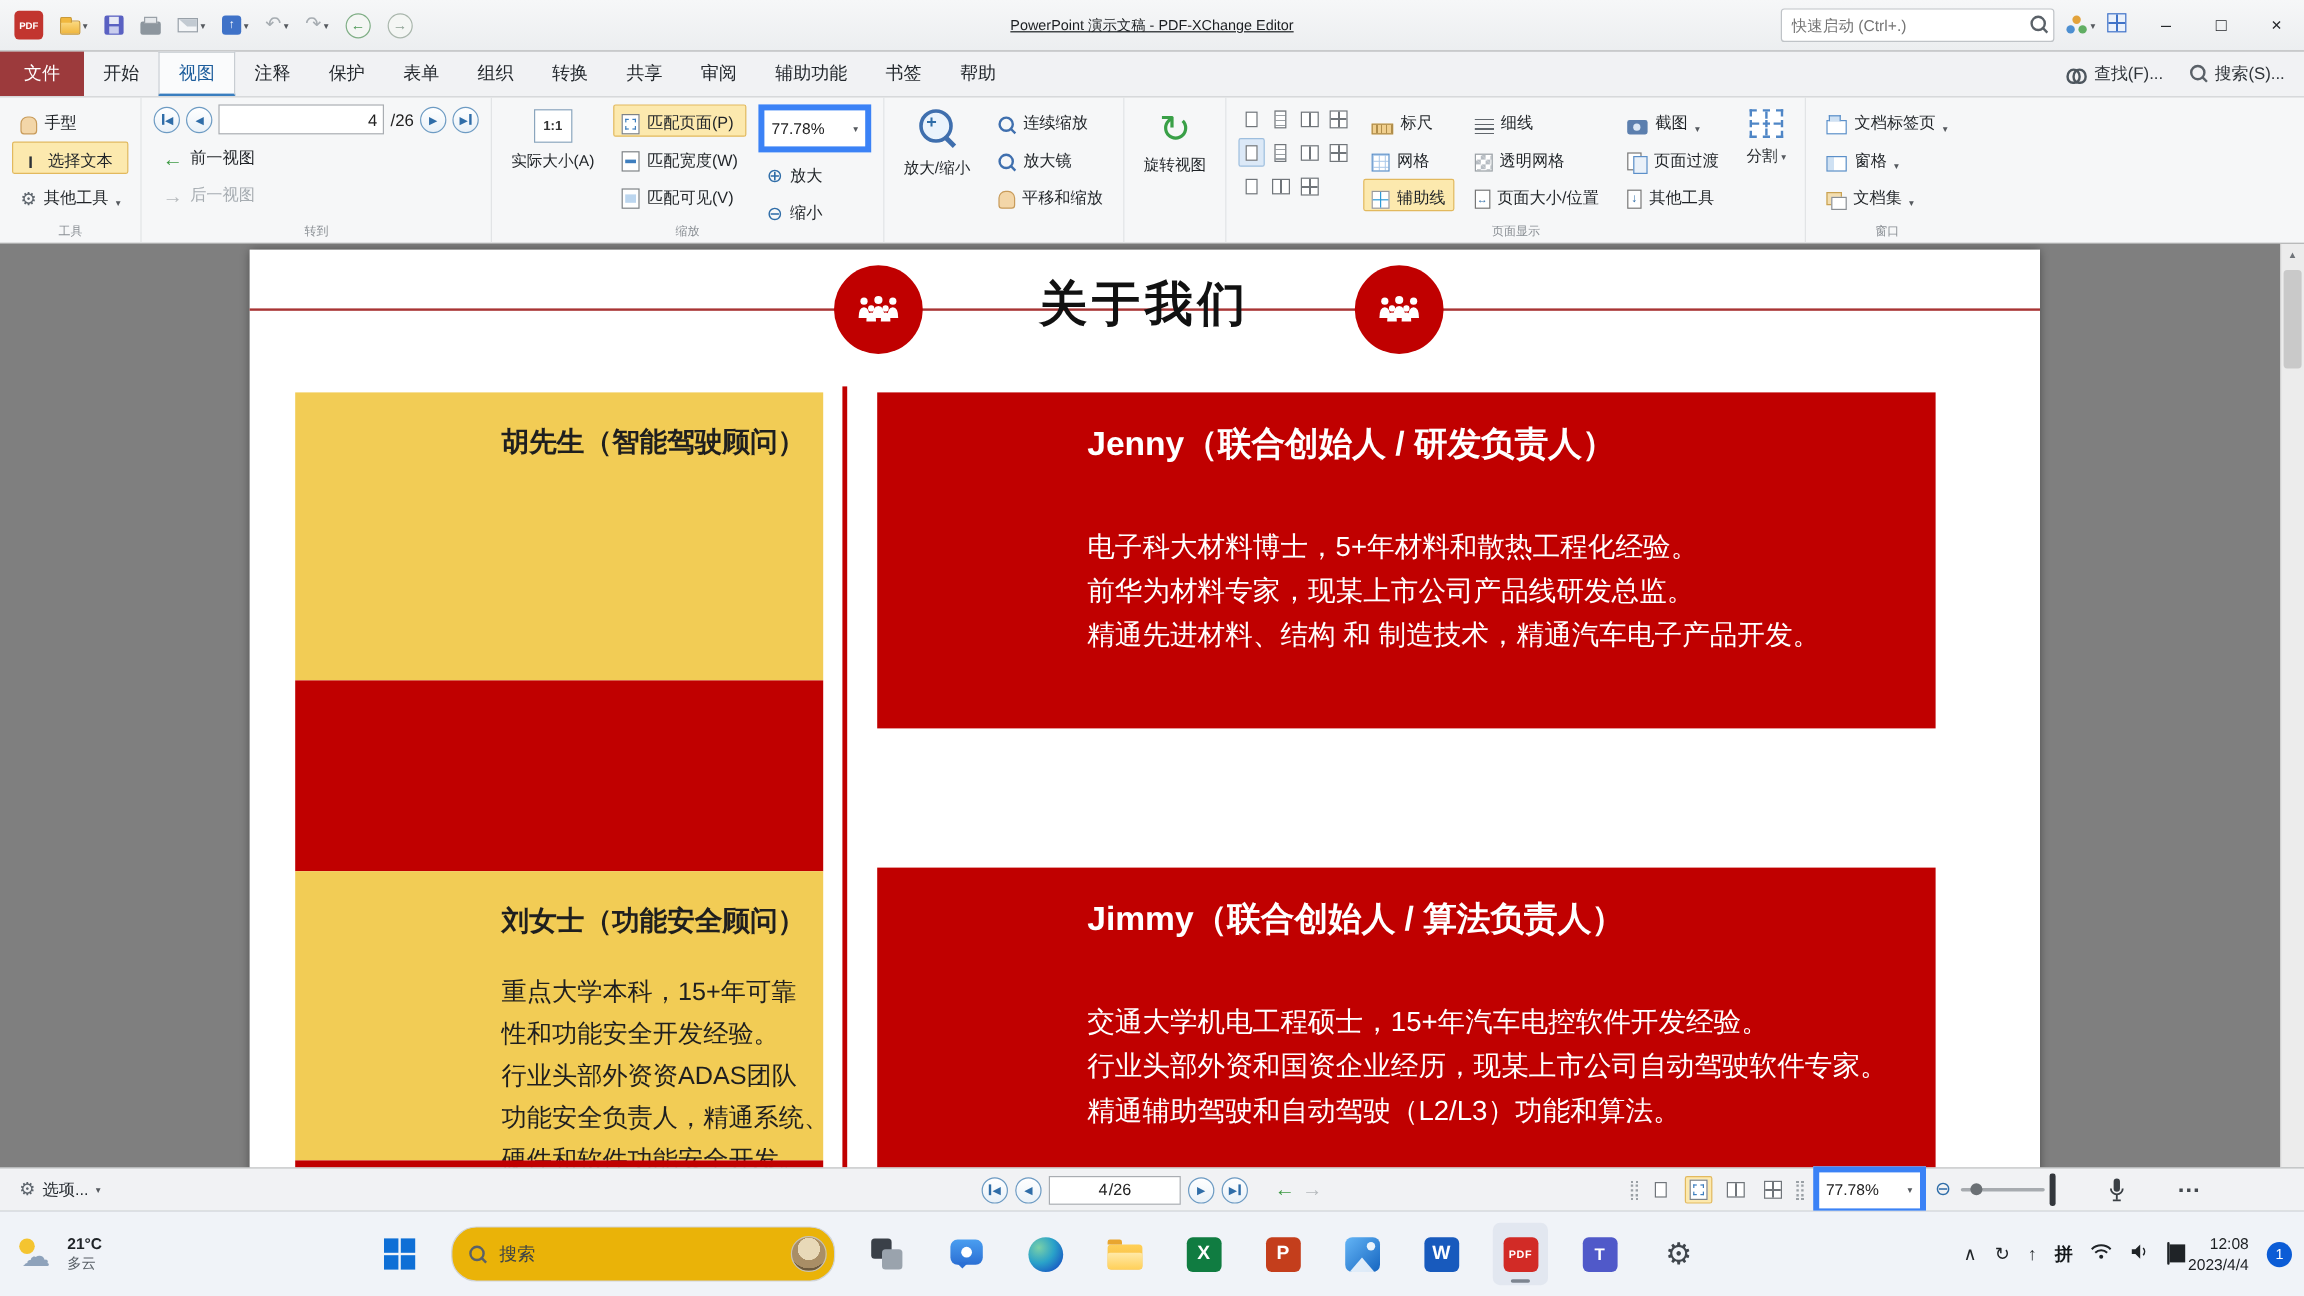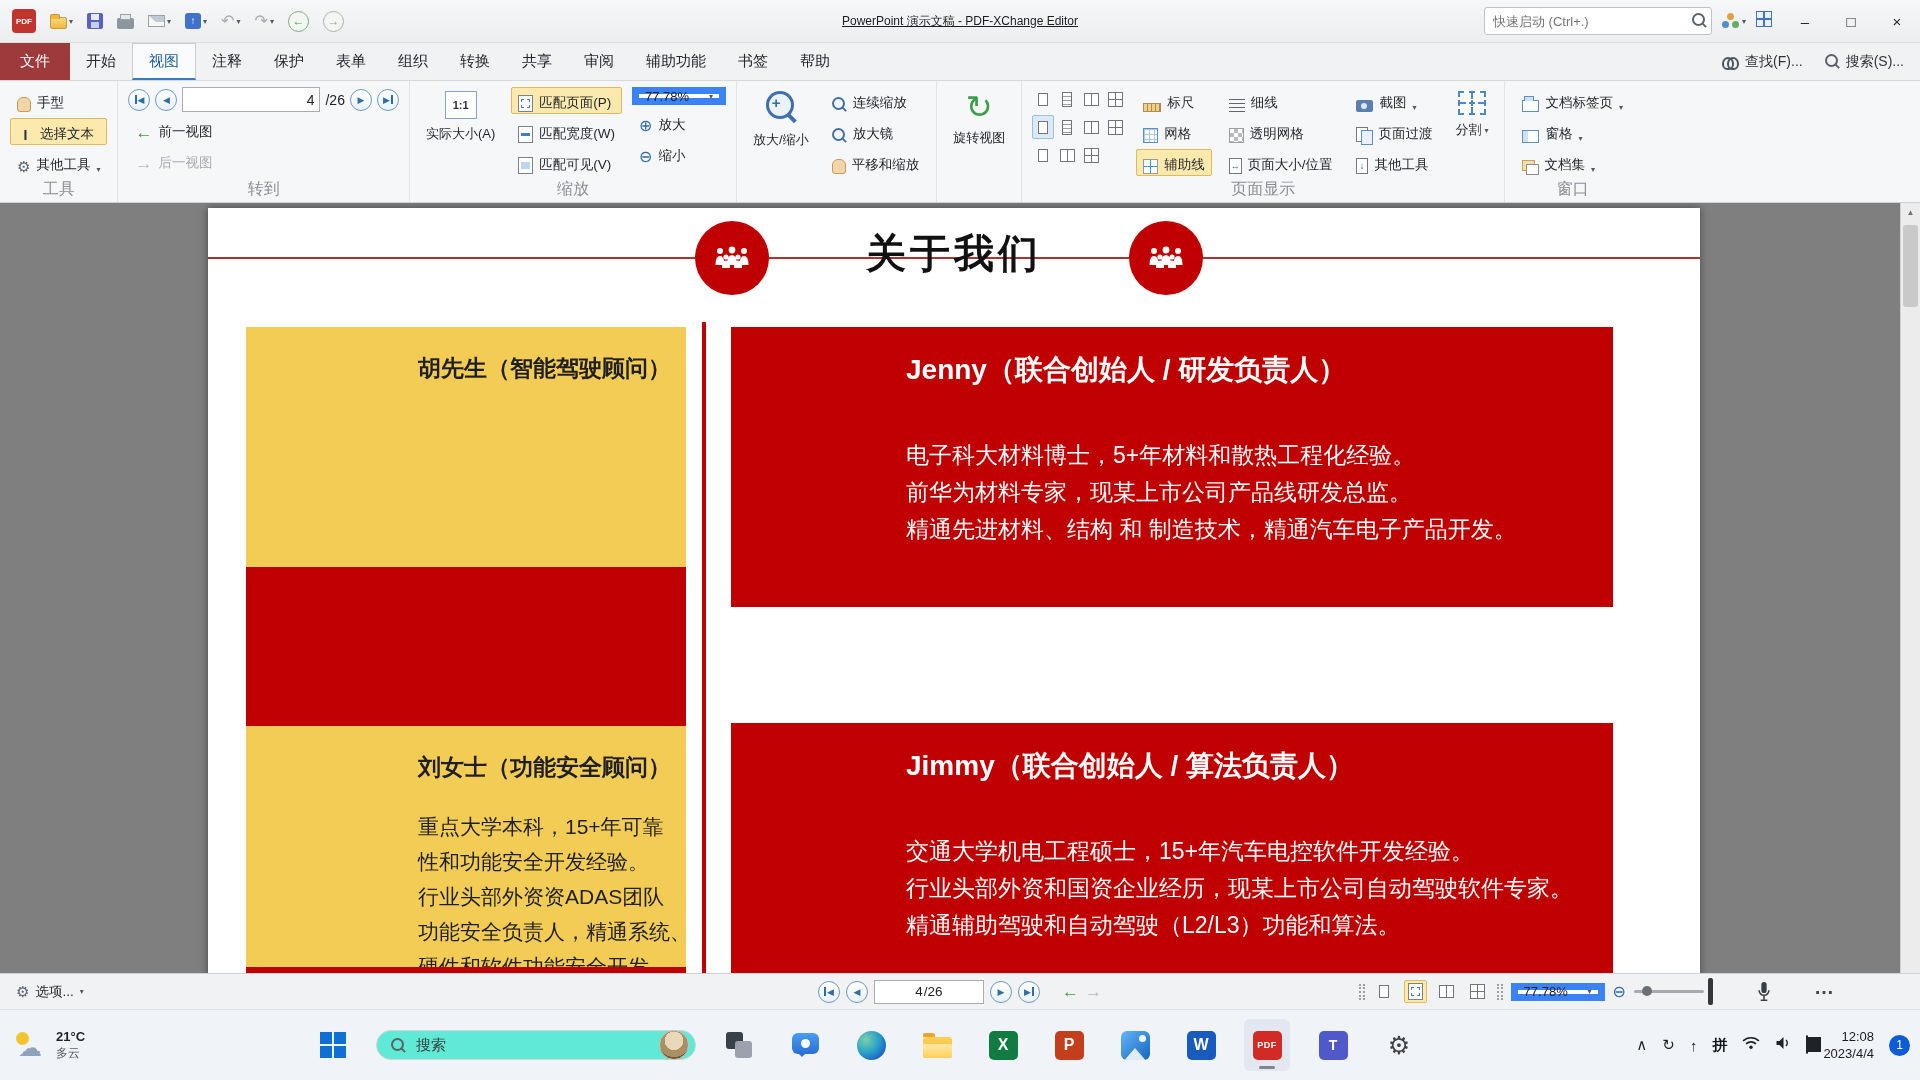--- a/index.html
+++ b/index.html
@@ -52,41 +52,41 @@
   .menu-right { margin-left:auto; display:flex; align-items:center; gap:22px; padding-right:16px; font-size:14px; color:#30353a; }
   .mr-item { display:flex; align-items:center; gap:6px; }
   .ic-bino { position:relative; width:17px; height:11px; display:inline-block; }
   .ic-bino::before,.ic-bino::after { content:""; position:absolute; width:8px; height:9px; border:2px solid #4d565e; border-radius:50% 50% 45% 45%; top:1px; }
   .ic-bino::before { left:0; } .ic-bino::after { right:0; }
 
   
   .ribbon { position:absolute; top:81px; left:0; right:0; height:122px; background:#f6f7f8; border-bottom:1px solid #cfd1d3; display:flex; align-items:stretch; }
   .rg { position:relative; display:flex; align-items:flex-start; gap:10px; padding:6px 10px 20px; border-right:1px solid #e2e4e6; }
   .rg.nosep { border-right:none; }
-  .rg-label { position:absolute; bottom:2px; left:0; right:0; text-align:center; font-size:16px; color:#8a8f94; white-space:nowrap; }
+  .rg-label { position:absolute; bottom:2px; left:0; right:0; text-align:center; font-size:10px; color:#8a8f94; white-space:nowrap; }
   .vcol { display:flex; flex-direction:column; gap:4px; }
   .rbtn { display:flex; align-items:flex-end; gap:6px; height:27px; padding:1px 6px; font-size:13.5px; color:#1f2327; border:1px solid transparent; border-radius:2px; white-space:nowrap; }
   .rbtn.hl { background:#fce9ae; border-color:#e2b95e; }
   .rbtn.dis { color:#a7adb2; }
   .bigbtn { display:flex; flex-direction:column; align-items:center; gap:6px; padding:4px 6px 0; font-size:13px; color:#1f2327; white-space:nowrap; }
   .tglyph { width:17px; text-align:center; font-weight:bold; color:#2d3238; font-size:14px; }
   .ic-hand { width:14px; height:15px; background:#f3d6a8; border:1px solid #c89b5a; border-radius:6px 6px 3px 3px; display:inline-block; }
   .gear { color:#5c646c; font-size:15px; line-height:1; }
   .nav { width:22px; height:22px; border-radius:50%; border:1px solid #6d9bc3; background:linear-gradient(#ffffff,#e9f1f8); color:#2f6da8; display:flex; align-items:center; justify-content:center; font-size:9px; gap:1px; }
   .vb { width:2px; height:9px; background:#2f6da8; display:inline-block; }
   .pageinput { width:138px; height:25px; border:1px solid #a9adb2; background:#fff; text-align:right; padding-right:5px; font-size:14px; color:#222; font-family:inherit; }
   .suffix { font-size:14px; color:#222; }
   .ga { font-size:17px; line-height:1; color:#3f9b45; font-weight:bold; }
   .ga.dis { color:#b6babd; }
   .ic-11 { width:32px; height:28px; border:1px solid #8aa5bd; background:#fff; display:flex; align-items:center; justify-content:center; font-size:11px; font-weight:bold; color:#333; }
   .ic-fit { width:15px; height:17px; background:#fff; border:1px solid #7d8286; position:relative; display:inline-block; }
   .ic-fit.fp::after { content:""; position:absolute; inset:3px 2px; border:1px dashed #3f7fbf; }
   .ic-fit.fw::after { content:""; position:absolute; left:2px; right:2px; top:6px; height:3px; background:#3f7fbf; }
   .ic-fit.fv::after { content:""; position:absolute; inset:4px 2px; background:#bcd6ef; }
-  .zsel { display:flex; align-items:center; justify-content:space-between; width:94px; height:18px; background:#fff; border:7px solid #3b82f6; padding:0 6px; font-size:13px; color:#222; }
+  .zsel { display:flex; align-items:center; justify-content:space-between; width:94px; height:40px; background:#fff; border:5px solid #3b82f6; padding:0 6px; font-size:13px; color:#222; }
   .zpm { font-size:16px; color:#2f6da8; line-height:1; }
   .bigmag { position:relative; width:34px; height:34px; }
   .bigmag::before { content:""; position:absolute; top:0; left:2px; width:22px; height:22px; border:3px solid #3f6fae; border-radius:50%; background:#eaf3fc; }
   .bigmag::after { content:""; position:absolute; width:11px; height:4px; background:#3f6fae; transform:rotate(45deg); left:22px; top:25px; }
   .bigmag b { position:absolute; left:8px; top:3px; color:#2f6da8; font-size:15px; }
   .rot { font-size:32px; color:#39a047; line-height:1; }
   .pdgrid { display:grid; grid-template-columns:repeat(4,22px); grid-auto-rows:26px; gap:2px; }
   .pd { width:22px; height:24px; border:1px solid transparent; border-radius:2px; display:flex; align-items:center; justify-content:center; }
   .pd.on { background:#dce9f7; border-color:#9dbede; }
   .shape-page { width:10px; height:13px; background:#fff; border:1px solid #70757a; }
@@ -164,21 +164,21 @@
   .wicon .cl { position:absolute; left:4px; top:6px; font-size:24px; color:#8ea2bb; line-height:1; }
   .wtxt { display:flex; flex-direction:column; line-height:16px; }
   .wtxt b { font-size:13px; color:#1f2327; font-weight:bold; }
   .wtxt em { font-size:12px; color:#585f66; }
   .tcenter { position:absolute; left:310px; top:0; height:100%; display:flex; align-items:center; gap:20px; }
   .tapp { position:relative; width:46px; height:52px; display:flex; align-items:center; justify-content:center; border-radius:6px; flex:none; }
   .tapp.active { background:#e2e7f0; }
   .tapp.active::after { content:""; position:absolute; bottom:2px; left:50%; transform:translateX(-50%); width:16px; height:3px; border-radius:2px; background:#7d8590; }
   .ic-win { display:grid; grid-template-columns:12px 12px; gap:2px; }
   .ic-win i { width:12px; height:12px; background:#0e6fd6; }
-  .spill { width:320px; height:30px; background:#5eead4; border:1px solid #d0d4da; border-radius:21px; display:flex; align-items:center; gap:10px; padding:0 6px 0 14px; font-size:15px; color:#3c4248; flex:none; }
+  .spill { width:320px; height:46px; background:#eab308; border:1px solid #d0d4da; border-radius:21px; display:flex; align-items:center; gap:10px; padding:0 6px 0 14px; font-size:15px; color:#3c4248; flex:none; }
   .simg { width:30px; height:30px; border-radius:50%; margin-left:auto; background:radial-gradient(circle at 50% 35%,#e8d9b8 0 40%,#a98e66 41% 70%,#6d5a3e 71%); border:1px solid #c9c2b4; }
   .ic-tview { position:relative; width:26px; height:26px; }
   .ic-tview::before { content:""; position:absolute; left:0; top:0; width:17px; height:17px; background:#3a4048; border-radius:3px; }
   .ic-tview::after { content:""; position:absolute; right:0; bottom:0; width:17px; height:17px; background:#9aa3ad; border-radius:3px; }
   .ic-chat { position:relative; width:27px; height:21px; background:linear-gradient(#4a9ef0,#2b6fd4); border-radius:6px; margin-top:-4px; }
   .ic-chat::before { content:""; position:absolute; left:9px; top:6px; width:9px; height:9px; border-radius:50%; background:#fff; }
   .ic-chat::after { content:""; position:absolute; left:5px; bottom:-8px; border:5px solid transparent; border-top-color:#2b6fd4; }
   .ic-edge { width:29px; height:29px; border-radius:50%; background:radial-gradient(circle at 30% 30%,#7ad0a8,#2aa2c9 45%,#1b62c4 78%); }
   .ic-fold { position:relative; width:29px; height:21px; background:linear-gradient(#ffd058,#f5b63a); border-radius:3px; margin-top:5px; }
   .ic-fold::before { content:""; position:absolute; top:-4px; left:0; width:12px; height:4px; background:#e9a62f; border-radius:2px 2px 0 0; }

